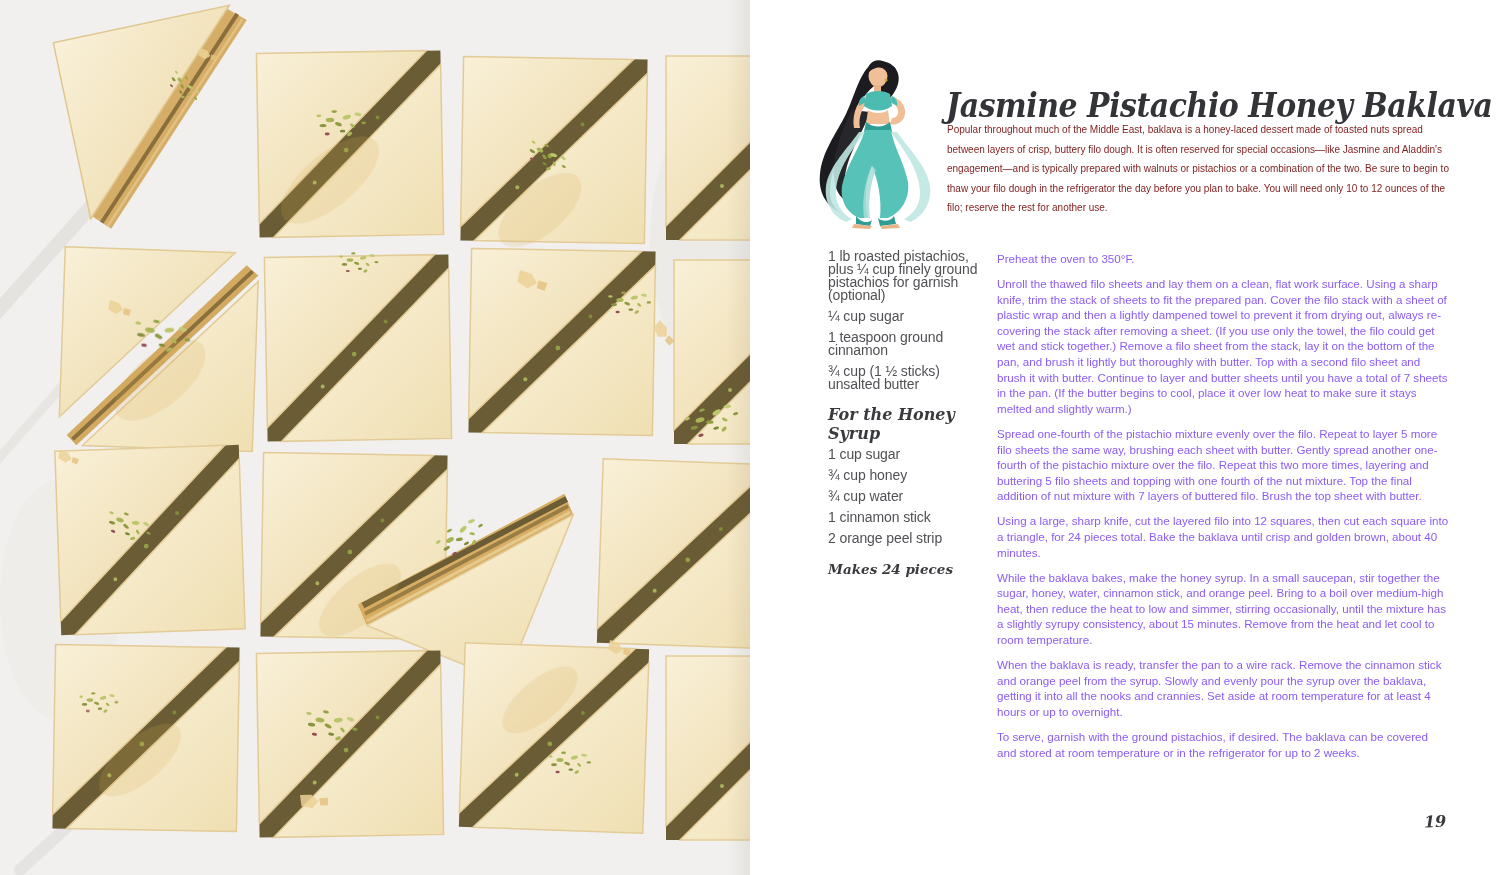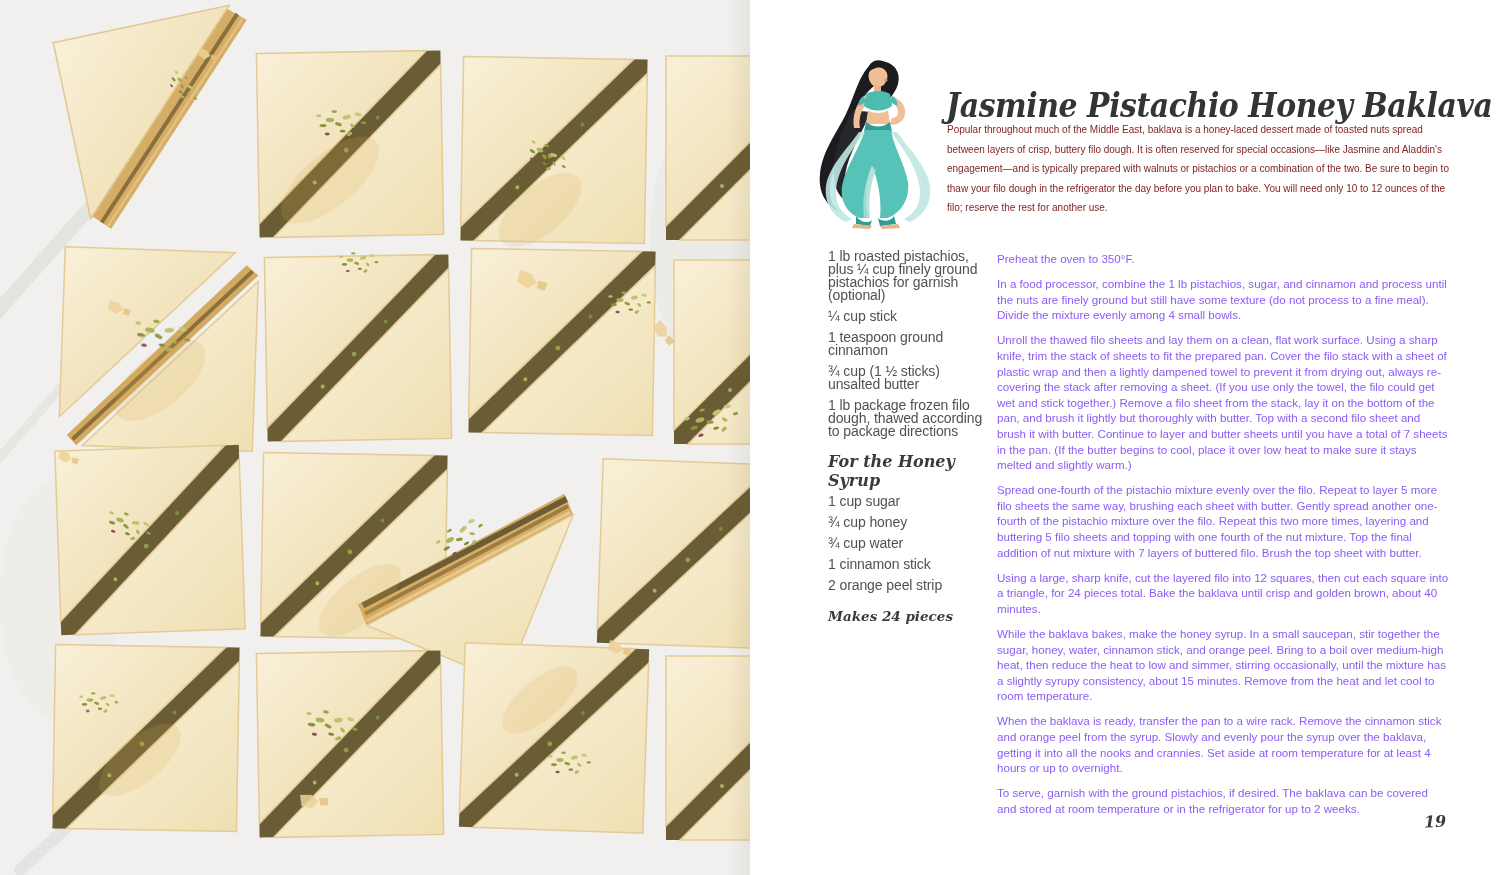--- a/index.html
+++ b/index.html
@@ -192,36 +192,34 @@
       <path d="M42 174 L60 176 L58 179 L40 178 Z" fill="#e8b489"></path>
       <path d="M68 176 L86 174 L88 178 L70 179 Z" fill="#e8b489"></path>
     </svg>
 
     <h1 class="script title">Jasmine Pistachio Honey Baklava</h1>
 
     <p class="intro">Popular throughout much of the Middle East, baklava is a honey-laced dessert made of toasted nuts spread between layers of crisp, buttery filo dough. It is often reserved for special occasions—like Jasmine and Aladdin's engagement—and is typically prepared with walnuts or pistachios or a combination of the two. Be sure to begin to thaw your filo dough in the refrigerator the day before you plan to bake. You will need only 10 to 12 ounces of the filo; reserve the rest for another use.</p>
 
     <div class="ingredients">
       <p class="ing">1 lb roasted pistachios, plus ¼ cup finely ground pistachios for garnish (optional)</p>
-      <p class="ing">¼ cup stick</p>
+      <p class="ing">¼ cup sugar</p>
       <p class="ing">1 teaspoon ground cinnamon</p>
       <p class="ing">¾ cup (1 ½ sticks) unsalted butter</p>
-      <p class="ing">1 lb package frozen filo dough, thawed according to package directions</p>
       <h3 class="script syrup-head">For the Honey Syrup</h3>
       <p class="ing">1 cup sugar</p>
       <p class="ing">¾ cup honey</p>
       <p class="ing">¾ cup water</p>
       <p class="ing">1 cinnamon stick</p>
       <p class="ing">2 orange peel strip</p>
       <div class="script yield">Makes 24 pieces</div>
     </div>
 
     <div class="steps">
       <p>Preheat the oven to 350°F.</p>
-      <p>In a food processor, combine the 1 lb pistachios, sugar, and cinnamon and process until the nuts are finely ground but still have some texture (do not process to a fine meal). Divide the mixture evenly among 4 small bowls.</p>
       <p>Unroll the thawed filo sheets and lay them on a clean, flat work surface. Using a sharp knife, trim the stack of sheets to fit the prepared pan. Cover the filo stack with a sheet of plastic wrap and then a lightly dampened towel to prevent it from drying out, always re-covering the stack after removing a sheet. (If you use only the towel, the filo could get wet and stick together.) Remove a filo sheet from the stack, lay it on the bottom of the pan, and brush it lightly but thoroughly with butter. Top with a second filo sheet and brush it with butter. Continue to layer and butter sheets until you have a total of 7 sheets in the pan. (If the butter begins to cool, place it over low heat to make sure it stays melted and slightly warm.)</p>
       <p>Spread one-fourth of the pistachio mixture evenly over the filo. Repeat to layer 5 more filo sheets the same way, brushing each sheet with butter. Gently spread another one-fourth of the pistachio mixture over the filo. Repeat this two more times, layering and buttering 5 filo sheets and topping with one fourth of the nut mixture. Top the final addition of nut mixture with 7 layers of buttered filo. Brush the top sheet with butter.</p>
       <p>Using a large, sharp knife, cut the layered filo into 12 squares, then cut each square into a triangle, for 24 pieces total. Bake the baklava until crisp and golden brown, about 40 minutes.</p>
       <p>While the baklava bakes, make the honey syrup. In a small saucepan, stir together the sugar, honey, water, cinnamon stick, and orange peel. Bring to a boil over medium-high heat, then reduce the heat to low and simmer, stirring occasionally, until the mixture has a slightly syrupy consistency, about 15 minutes. Remove from the heat and let cool to room temperature.</p>
       <p>When the baklava is ready, transfer the pan to a wire rack. Remove the cinnamon stick and orange peel from the syrup. Slowly and evenly pour the syrup over the baklava, getting it into all the nooks and crannies. Set aside at room temperature for at least 4 hours or up to overnight.</p>
       <p>To serve, garnish with the ground pistachios, if desired. The baklava can be covered and stored at room temperature or in the refrigerator for up to 2 weeks.</p>
     </div>
 
     <div class="script pageno">19</div>
   </div>

